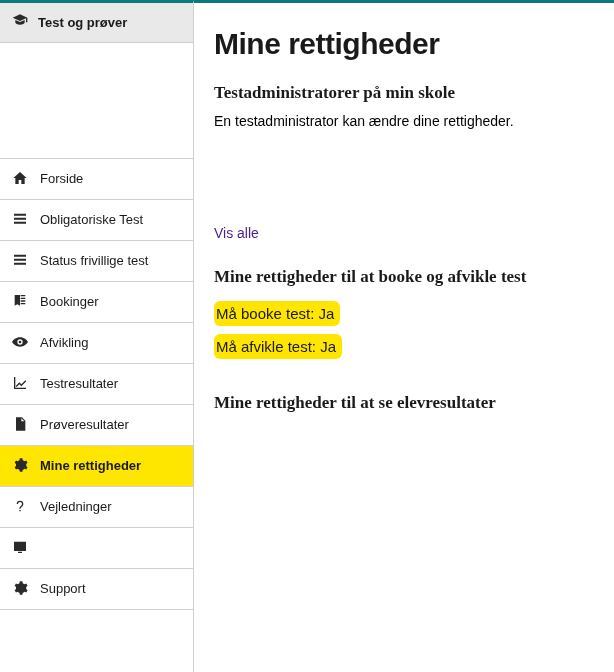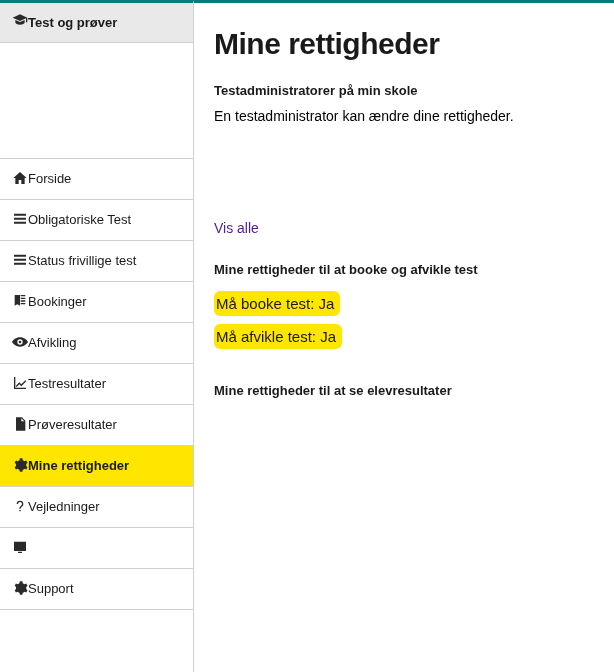--- a/index.html
+++ b/index.html
@@ -21,32 +21,33 @@
   }
   .sidebar-top {
     border-top: 3px solid #0a7a7a;
   }
   .sidebar-header {
     background: #e9e9e9;
     border-bottom: 1px solid #d0d0d0;
     padding: 10px 12px;
     display: flex;
     align-items: center;
+    gap: 10px;
     font-weight: 600;
     font-size: 13px;
     min-height: 40px;
   }
   .sidebar-gap {
     height: 116px;
     border-bottom: 1px solid #d0d0d0;
   }
   .nav-item {
     display: flex;
     align-items: center;
-    gap: 0;
+    gap: 12px;
     padding: 10px 12px;
     border-bottom: 1px solid #d0d0d0;
     cursor: pointer;
     min-height: 41px;
     font-size: 13px;
   }
   .nav-item.active {
     background: #ffe600;
     font-weight: 700;
   }
@@ -64,24 +65,25 @@
     padding: 24px 20px 20px 20px;
     border-top: 3px solid #0a7a7a;
   }
   .main h1 {
     font-size: 30px;
     font-weight: 800;
     margin-bottom: 22px;
     letter-spacing: -0.5px;
   }
   .main h2 {
-    font-size: 13px;
+    font-size: 17px;
     font-weight: 700;
     margin-bottom: 10px;
     margin-top: 26px;
+    font-family: Liberation Serif, serif;
   }
   .main h2.first { margin-top: 0; }
   .main .desc {
     font-size: 14px;
     color: #000000;
     margin-bottom: 90px;
   }
   .main .link {
     color: #4c1d95;
     text-decoration: none;

